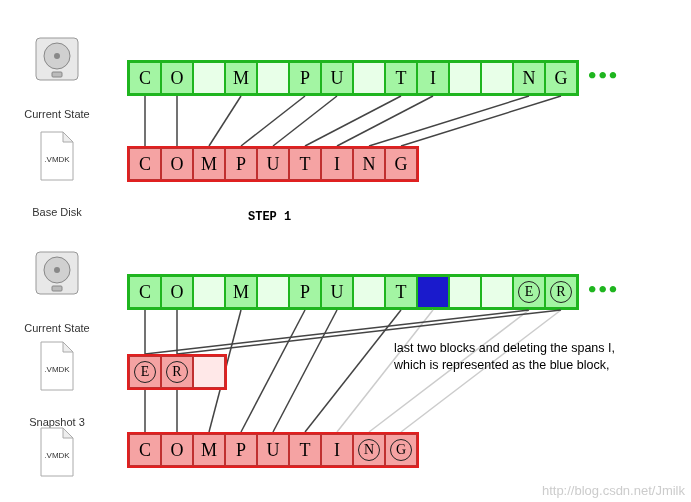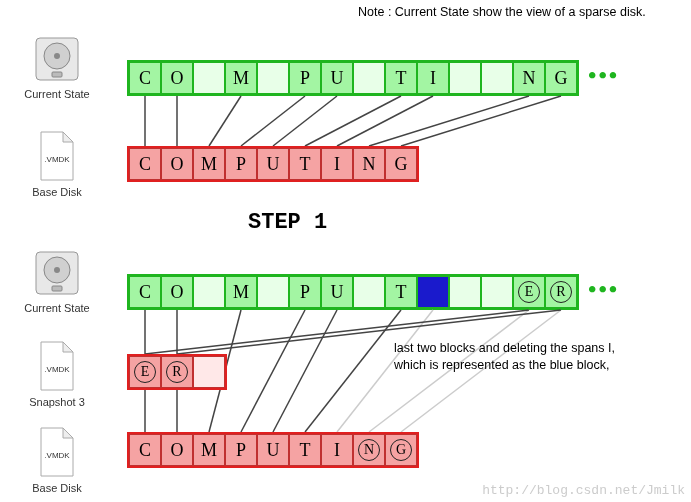--- a/index.html
+++ b/index.html
@@ -25,50 +25,49 @@
     font-family: Georgia, serif;
   }
   .green-border { border: 2px solid #1fb51f; }
   .green-block { background: #a3f5a3; border: 1px solid #1fb51f; }
   .green-empty { background: #e8ffe8; border: 1px solid #1fb51f; }
   .red-border { border: 2px solid #e02020; }
   .red-block { background: #f5a3a3; border: 1px solid #c03030; }
   .red-empty { background: #ffe8e8; border: 1px solid #c03030; }
   .blue-block { background: #1a1acc; border: 1px solid #1fb51f; }
   .dots { font-size: 24px; color: #1fb51f; font-weight: bold; margin-left: 4px; align-self: center; letter-spacing: 2px; }
-  .icon-label { font-size: 11px; font-family: Arial, sans-serif; text-align: center; color: #333; }
+  .icon-label { font-size: 11px; font-family: Arial, sans-serif; text-align: center; color: #333; margin-top: 20px; }
   .note { font-size: 12.5px; font-family: Arial, sans-serif; line-height: 1.35; color: #000; }
-  .step { font-family: "Courier New", monospace; font-weight: bold; font-size: 22px; }
+  .step { font-family: "Courier New", monospace; font-weight: bold; font-size: 12px; }
   .circled {
     border: 1.5px solid #222;
     border-radius: 50%;
     width: 22px;
     height: 22px;
     display: inline-flex;
     align-items: center;
     justify-content: center;
     font-size: 14px;
   }
   .watermark {
     position: absolute;
     right: 6px;
     bottom: 4px;
-    font-family: Liberation Mono, monospace;
+    font-family: Liberation Sans, sans-serif;
     font-size: 13px;
     color: #ccc;
   }
   svg.lines { position: absolute; pointer-events: none; }
   .disk-icon { width: 50px; height: 50px; }
   .file-icon { width: 44px; height: 52px; }
 </style>
 </head>
 <body>
 
 <div class="abs note" style="left:358px; top:4px;">
-  <div>Note : Current State show the view of a sparse disk.</div>
 </div>
 
 <div class="abs" style="left:22px; top:34px; text-align:center; width:70px;">
   <svg class="disk-icon" viewBox="0 0 50 50">
     <rect x="4" y="4" width="42" height="42" rx="4" fill="#e8e8e8" stroke="#999"></rect>
     <circle cx="25" cy="22" r="13" fill="#d0d0d0" stroke="#888"></circle>
     <circle cx="25" cy="22" r="3" fill="#888"></circle>
     <rect x="20" y="38" width="10" height="5" rx="1" fill="#bbb" stroke="#888"></rect>
   </svg>
   <div class="icon-label">Current State</div>

